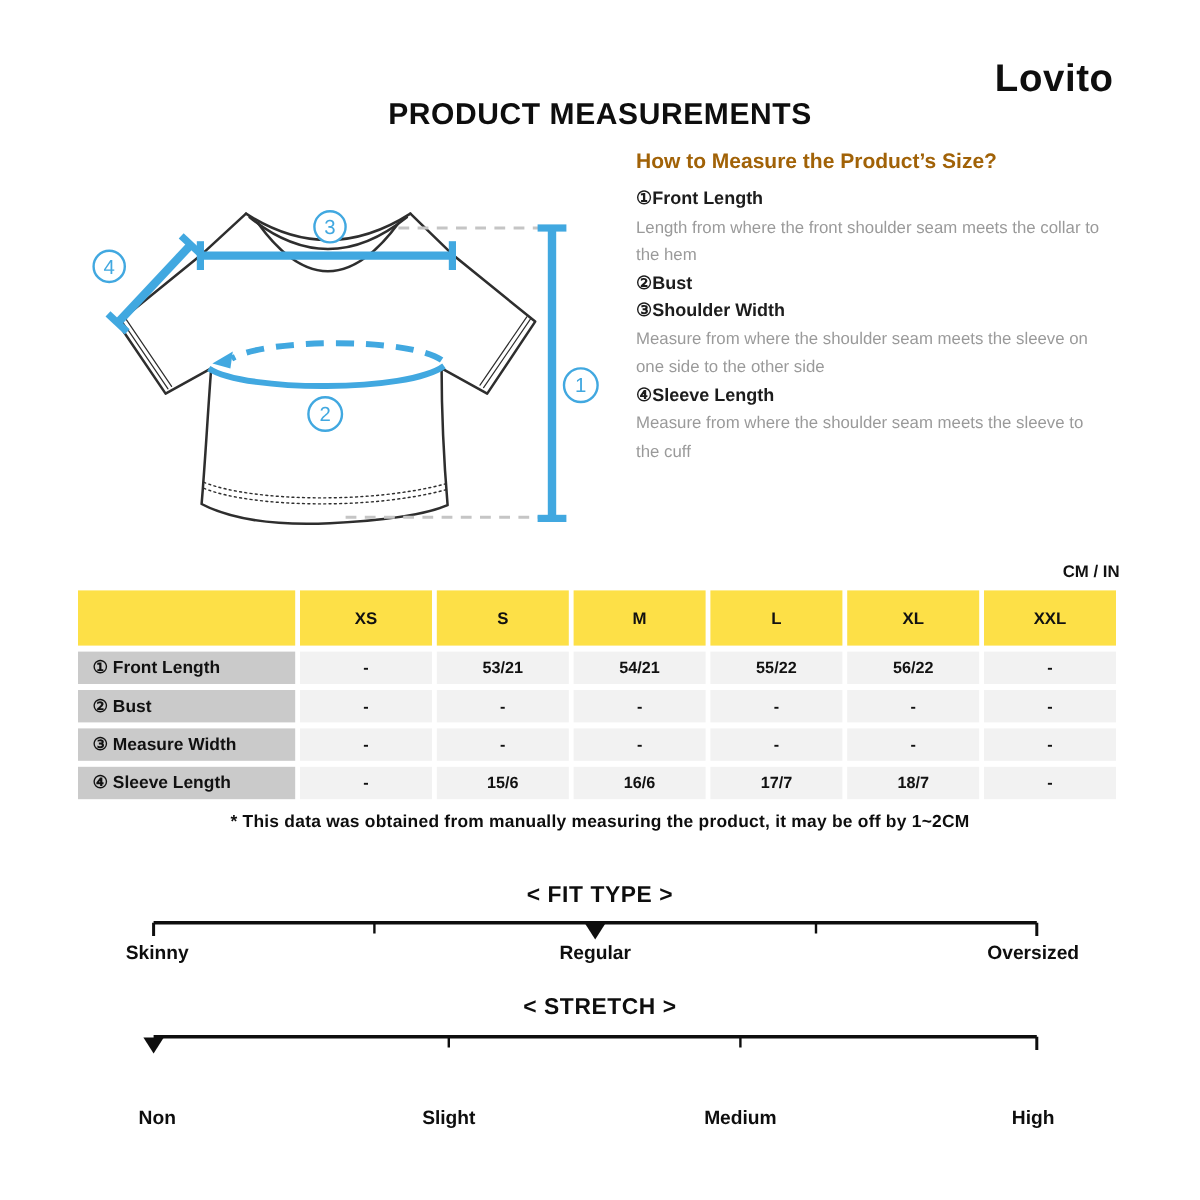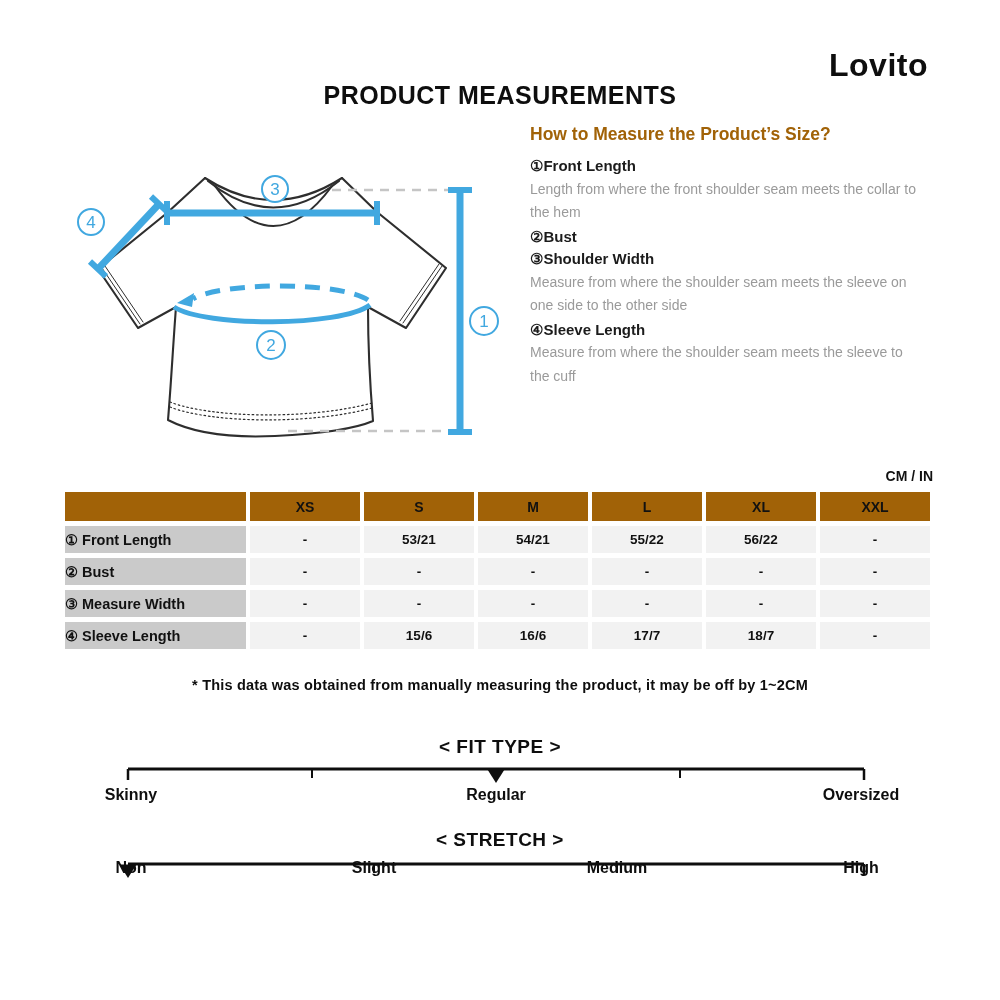--- a/index.html
+++ b/index.html
@@ -26,25 +26,25 @@
   .measure-desc{font-size:14px;color:#9a9a9a;line-height:1.68;margin:0 0 1px 0;}
   
   .units{position:absolute;top:468px;left:65px;width:868px;text-align:right;
          font-size:14px;font-weight:700;color:#111;}
   .size-table{
     position:absolute;left:61px;top:487px;
     border-collapse:separate;border-spacing:4px 5px;table-layout:fixed;
   }
   .size-table th,.size-table td{padding:0;vertical-align:middle;}
   .size-table th{
-    background:#a16207;height:29px;font-size:14px;font-weight:700;text-align:center;color:#111;
+    background:#fde047;height:46px;font-size:14px;font-weight:700;text-align:center;color:#111;
   }
   .size-table td.row-label{
     background:#cacaca;height:27px;font-size:14.5px;font-weight:700;text-align:left;
-    color:#111;
+    padding-left:12px;color:#111;
   }
   .size-table td.val{
     background:#f2f2f2;height:27px;font-size:13.5px;font-weight:700;text-align:center;color:#111;
   }
   
   .note{
     position:absolute;top:677px;left:0;width:1000px;text-align:center;
     font-size:14.5px;font-weight:700;color:#0e0e0e;letter-spacing:.2px;
   }
   
@@ -52,21 +52,21 @@
     position:absolute;left:0;width:1000px;text-align:center;
     font-size:19px;font-weight:800;letter-spacing:.5px;color:#0e0e0e;
   }
   .fit-title{top:736px;}
   .stretch-title{top:829px;}
   .scale-svg{position:absolute;left:100px;width:800px;height:30px;}
   .fit-svg{top:758px;}
   .stretch-svg{top:853px;}
   .scale-labels{position:absolute;left:100px;width:800px;height:20px;}
   .fit-labels{top:786px;}
-  .stretch-labels{top:859px;}
+  .stretch-labels{top:924px;}
   .scale-label{
     position:absolute;transform:translateX(-50%);white-space:nowrap;
     font-size:16px;font-weight:700;color:#0e0e0e;
   }
 </style>
 </head>
 <body>
 
 <div class="page">
 

